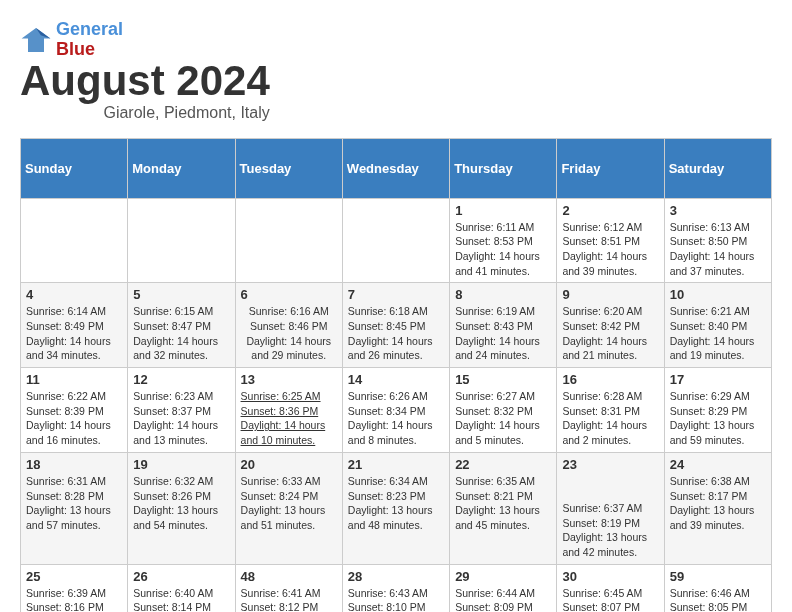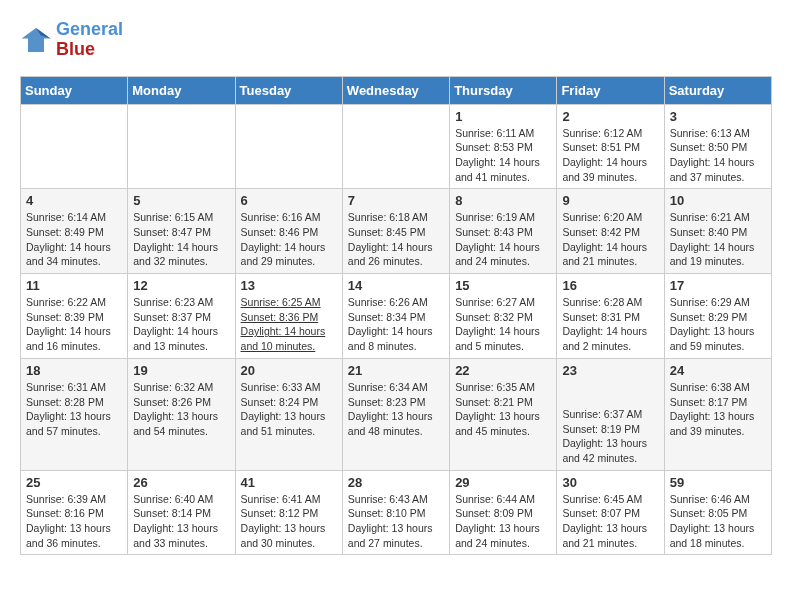--- a/index.html
+++ b/index.html
@@ -52,21 +52,21 @@
     .calendar {
       width: 100%;
       border-collapse: collapse;
       border: 1px solid #ccc;
     }
     .calendar th {
       background-color: #3a7ebf;
       color: #fff;
       font-size: 13px;
       font-weight: bold;
-      padding: 6px 4px;
+      padding: 22px 4px;
       text-align: left;
       border: 1px solid #ccc;
     }
     .calendar td {
       vertical-align: top;
       border: 1px solid #ccc;
       padding: 4px 5px;
       width: calc(100% / 7);
       min-height: 80px;
       background: #fff;
@@ -96,20 +96,24 @@
   <div class="logo">
     <svg class="logo-bird" viewBox="0 0 40 40" xmlns="http://www.w3.org/2000/svg">
       <polygon points="20,5 38,18 30,18 30,35 10,35 10,18 2,18" fill="#3a7ebf" opacity="0.85"></polygon>
       <polygon points="20,5 38,18 26,14" fill="#2a5fa0"></polygon>
     </svg>
     <div class="logo-text">
       <div><span>General</span></div>
       <div style="color:#b91c1c;">Blue</div>
     </div>
   </div>
+  <div class="title-block">
+    <div class="month-title">August 2024</div>
+    <div class="location">Giarole, Piedmont, Italy</div>
+  </div>
 </div>
 
 <table class="calendar">
   <thead>
     <tr>
     <th>Sunday</th>
         <th>Monday</th>
         <th>Tuesday</th>
         <th>Wednesday</th>
         <th>Thursday</th>
@@ -150,21 +154,21 @@
 Daylight: 14 hours and 34 minutes.</div>
         </td>
         <td>
           <div class="day-num">5</div>
           <div class="day-info" style="white-space: pre-line;">Sunrise: 6:15 AM
 Sunset: 8:47 PM
 Daylight: 14 hours and 32 minutes.</div>
         </td>
         <td>
           <div class="day-num">6</div>
-          <div class="day-info" style="white-space: pre-line;">Sunrise: 6:16 AM
+          <div class="day-info" style="white-space: pre-line; text-align: center;">Sunrise: 6:16 AM
 Sunset: 8:46 PM
 Daylight: 14 hours and 29 minutes.</div>
         </td>
         <td>
           <div class="day-num">7</div>
           <div class="day-info" style="white-space: pre-line;">Sunrise: 6:18 AM
 Sunset: 8:45 PM
 Daylight: 14 hours and 26 minutes.</div>
         </td>
         <td>
@@ -281,21 +285,21 @@
 Sunset: 8:16 PM
 Daylight: 13 hours and 36 minutes.</div>
         </td>
         <td>
           <div class="day-num">26</div>
           <div class="day-info" style="white-space: pre-line;">Sunrise: 6:40 AM
 Sunset: 8:14 PM
 Daylight: 13 hours and 33 minutes.</div>
         </td>
         <td>
-          <div class="day-num">41</div>
+          <div class="day-num">48</div>
           <div class="day-info" style="white-space: pre-line;">Sunrise: 6:41 AM
 Sunset: 8:12 PM
 Daylight: 13 hours and 30 minutes.</div>
         </td>
         <td>
           <div class="day-num">28</div>
           <div class="day-info" style="white-space: pre-line;">Sunrise: 6:43 AM
 Sunset: 8:10 PM
 Daylight: 13 hours and 27 minutes.</div>
         </td>

